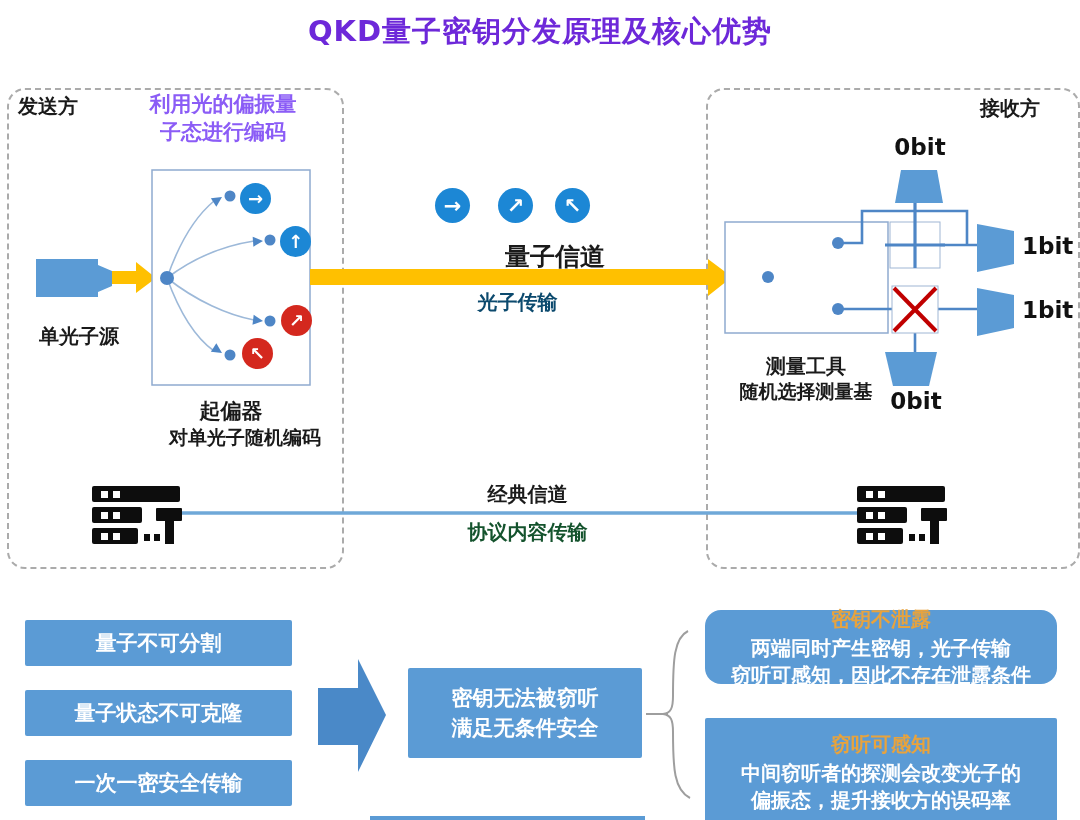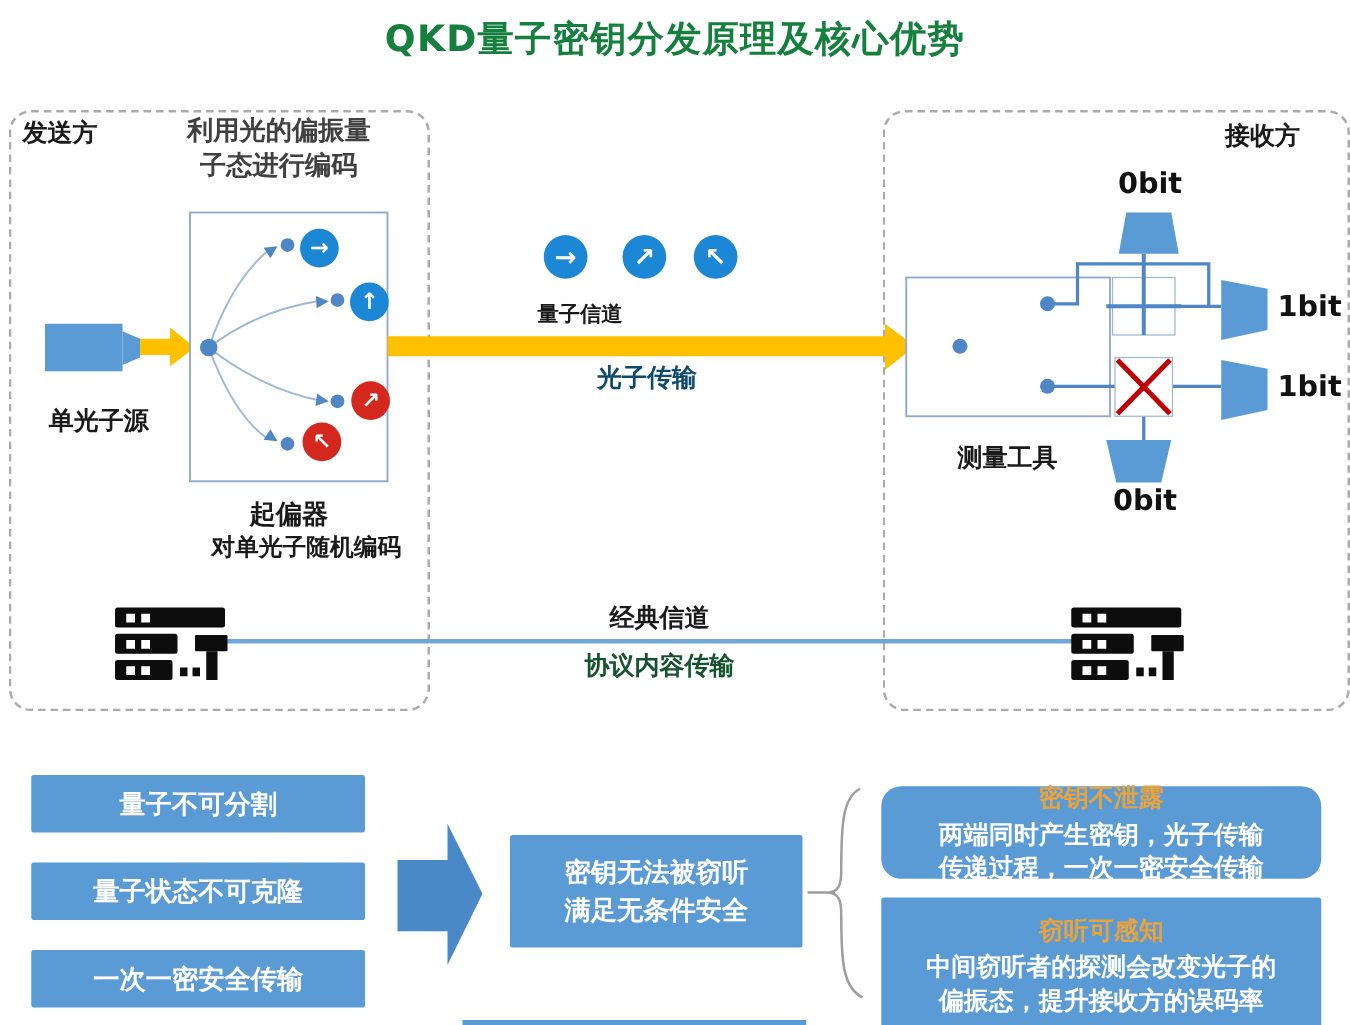--- a/index.html
+++ b/index.html
@@ -1,34 +1,34 @@
 <!DOCTYPE html>
 <html><head>
 <meta charset="utf-8">
 <style>
   html,body{margin:0;padding:0;background:#ffffff;}
   #stage{
     position:relative;width:1080px;height:820px;background:#ffffff;overflow:hidden;
     font-family:"DejaVu Sans","Liberation Sans",sans-serif;
   }
   .abs{position:absolute;}
-  #title{left:0;right:0;top:12px;text-align:center;font-size:29px;font-weight:800;color:#15803d;letter-spacing:1px;}
+  #title{left:0;right:0;top:12px;text-align:center;font-size:29px;font-weight:800;color:#6d28d9;letter-spacing:1px;}
   .dashed-box{border:2px dashed #ababab;border-radius:18px;background:transparent;z-index:1;}
   #sender-box{left:7px;top:88px;width:333px;height:477px;}
   #receiver-box{left:706px;top:88px;width:370px;height:477px;}
   #diagram-svg{left:0;top:0;width:1080px;height:820px;z-index:2;}
   .label-20{font-size:20px;font-weight:700;color:#1a1a1a;z-index:3;}
   .label-19{font-size:19px;font-weight:600;color:#1a1a1a;z-index:3;}
   #sender-label{left:18px;top:93px;}
   #receiver-label{left:980px;top:95px;}
   #encode-note{left:108px;top:90px;width:230px;text-align:center;font-size:21px;font-weight:800;line-height:28px;z-index:3;}
   #photon-source-label{left:24px;top:323px;width:110px;text-align:center;}
   #polarizer-title{left:150px;top:397px;width:162px;text-align:center;font-size:21px;}
   #polarizer-subtitle{left:144px;top:425px;width:202px;text-align:center;}
-  #quantum-channel-label{left:430px;top:240px;width:175px;text-align:left;font-size:17px;}
+  #quantum-channel-label{left:430px;top:240px;width:175px;text-align:right;font-size:25px;}
   #photon-transmission-label{left:430px;top:289px;width:175px;text-align:center;font-size:20px;font-weight:800;z-index:3;}
   #classical-channel-label{left:440px;top:481px;width:175px;text-align:center;z-index:3;}
   #protocol-label{left:430px;top:519px;width:195px;text-align:center;font-size:20px;font-weight:800;z-index:3;}
   .bit-label{font-size:23px;font-weight:800;color:#111;z-index:3;}
   #bit0-top{left:888px;top:134px;width:64px;text-align:center;}
   #bit1-top{left:1022px;top:233px;}
   #bit1-bottom{left:1022px;top:297px;}
   #bit0-bottom{left:884px;top:388px;width:64px;text-align:center;}
   #tool-title{left:726px;top:353px;width:160px;text-align:center;}
   #tool-subtitle{left:718px;top:379px;width:176px;text-align:center;}
@@ -171,39 +171,40 @@
 
     <g stroke="#9e9e9e" stroke-width="2" fill="none">
       <line x1="646" y1="714" x2="668" y2="714"></line>
       <path d="M688,631 C 674,638 673,660 673,696 C 673,708 671,713 663,714 C 671,715 673,720 673,732 C 673,768 674,790 690,798"></path>
     </g>
   </svg>
 
   <div class="abs label-20" id="sender-label">发送方</div>
   <div class="abs label-20" id="receiver-label">接收方</div>
 
-  <div class="abs" id="encode-note" style="color:#404040;">
+  <div class="abs" id="encode-note" style="color:#8b5cf6;">
     <div>利用光的偏振量</div>
     <div>子态进行编码</div>
   </div>
 
   <div class="abs label-20" id="photon-source-label">单光子源</div>
   <div class="abs label-20" id="polarizer-title">起偏器</div>
   <div class="abs label-19" id="polarizer-subtitle">对单光子随机编码</div>
 
   <div class="abs label-20" id="quantum-channel-label">量子信道</div>
   <div class="abs" id="photon-transmission-label" style="color:#0c4a6e;">光子传输</div>
   <div class="abs label-20" id="classical-channel-label">经典信道</div>
   <div class="abs" id="protocol-label" style="color:#14532d;">协议内容传输</div>
 
   <div class="abs bit-label" id="bit0-top">0bit</div>
   <div class="abs bit-label" id="bit1-top">1bit</div>
   <div class="abs bit-label" id="bit1-bottom">1bit</div>
   <div class="abs bit-label" id="bit0-bottom">0bit</div>
   <div class="abs label-20" id="tool-title">测量工具</div>
+  <div class="abs label-19" id="tool-subtitle">随机选择测量基</div>
 
   <div class="abs pol-circle pc-small" style="left:240px;top:183px;background:#1c87d5;">
       <span>→</span>
     </div>
   <div class="abs pol-circle pc-small" style="left:280px;top:226px;background:#1c87d5;">
       <span>↑</span>
     </div>
   <div class="abs pol-circle pc-small" style="left:281px;top:305px;background:#d4281e;">
       <span>↗</span>
     </div>
@@ -229,24 +230,24 @@
   </div>
   <div class="abs blue-box adv-left" style="top:760px;">
     <span>一次一密安全传输</span>
   </div>
 
   <div class="abs blue-box" id="adv-center">
     <div>密钥无法被窃听</div>
     <div>满足无条件安全</div>
   </div>
 
-  <div class="abs blue-box adv-right" style="top:629px;height:74px;border-radius:16px;">
+  <div class="abs blue-box adv-right" style="top:610px;height:74px;border-radius:16px;">
     <div class="r-title" style="color:#e8a33d;">密钥不泄露</div>
     <div class="r-body">两端同时产生密钥，光子传输</div>
-    <div class="r-body">传递过程，一次一密安全传输</div>
+    <div class="r-body">窃听可感知，因此不存在泄露条件</div>
   </div>
   <div class="abs blue-box adv-right" style="top:718px;height:108px;">
     <div class="r-title" style="color:#e8a33d;">窃听可感知</div>
     <div class="r-body">中间窃听者的探测会改变光子的</div>
     <div class="r-body">偏振态，提升接收方的误码率</div>
   </div>
 
   <div class="abs" id="cutoff-box"></div>
 </div>
 

